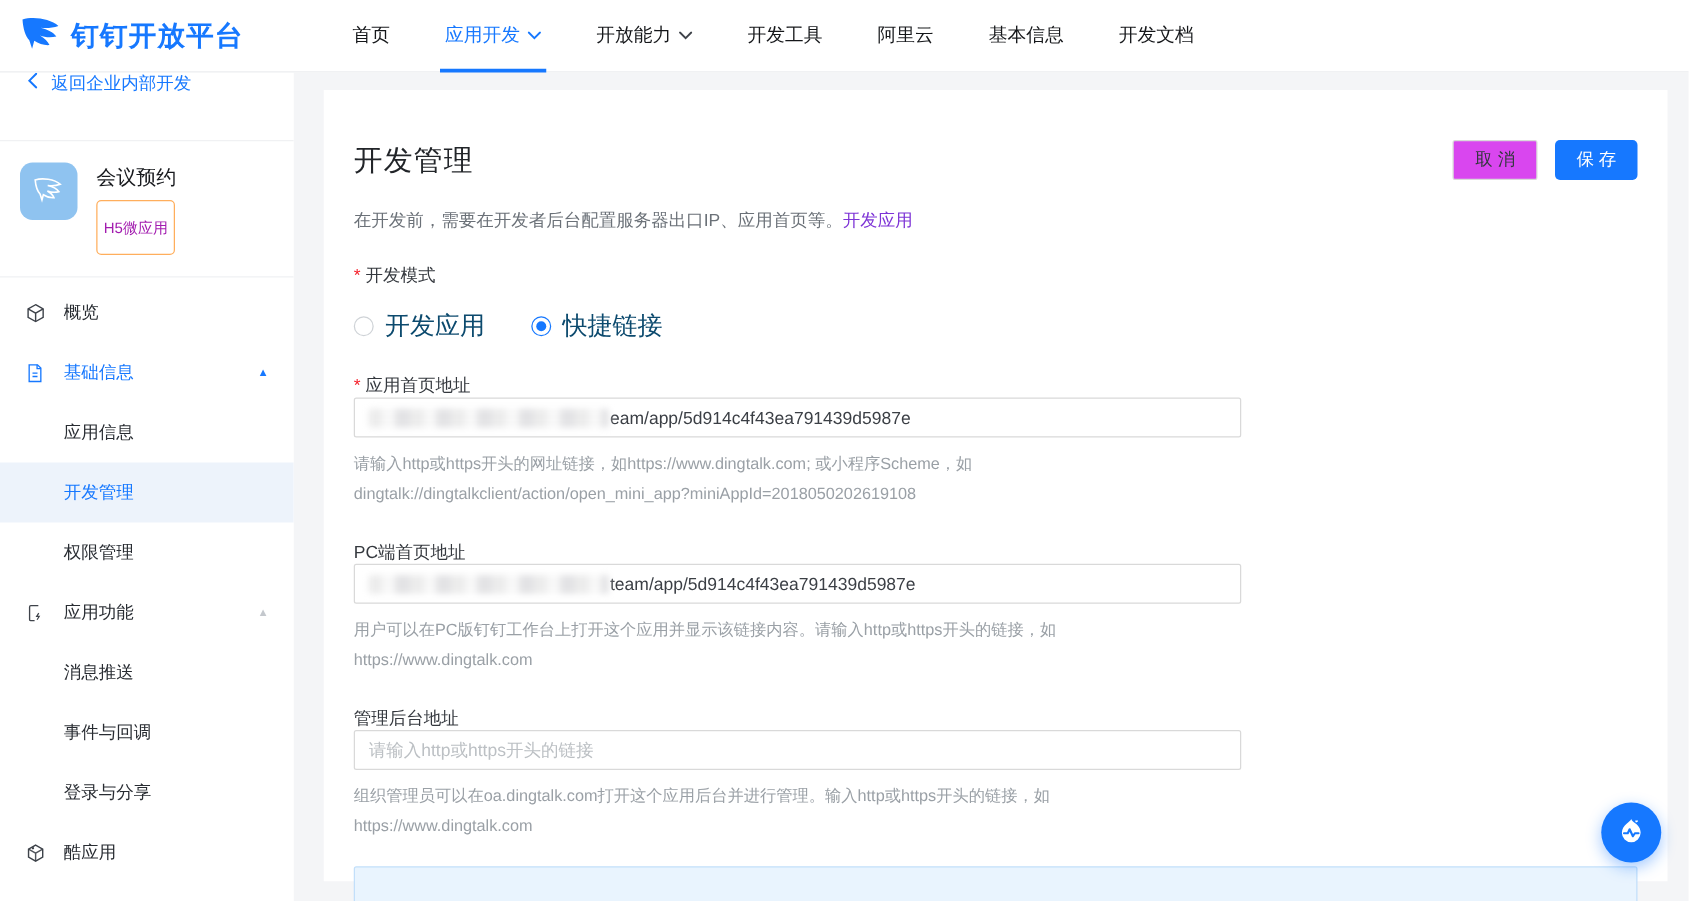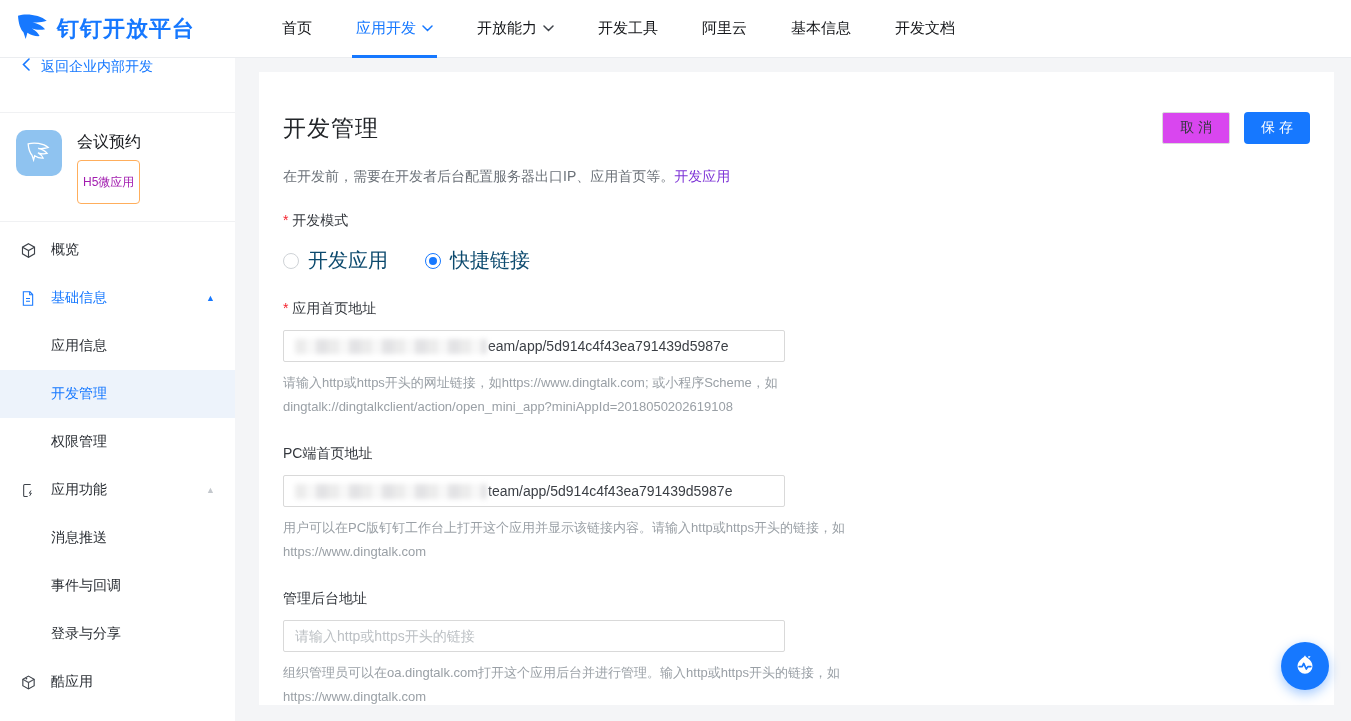--- a/index.html
+++ b/index.html
@@ -63,23 +63,23 @@
   .desc { margin-top:24px; font-size:14px; color:#6b7178; }
   .link-purple { color:#7d33d6; text-decoration:none; cursor:pointer; }
   .f-label { margin-top:26px; font-size:14px; color:#34383e; }
   .req::before { content:"* "; color:#f5222d; }
   .radio-row { margin-top:17px; display:flex; gap:37px; }
   .radio { display:flex; align-items:center; gap:9px; font-size:20px; color:#0c4a6e; cursor:pointer; }
   .rdot { width:16px; height:16px; border-radius:50%; border:1px solid #cfd3d7; background:#fff; position:relative; }
   .radio.checked .rdot { border:1px solid #1678ff; }
   .radio.checked .rdot::after { content:""; position:absolute; left:3px; top:3px;
     width:8px; height:8px; border-radius:50%; background:#1678ff; }
-  .input-box { width:502px; height:32px; border:1px solid #d9d9d9; border-radius:2px;
+  .input-box { width:710px; height:32px; border:1px solid #d9d9d9; border-radius:2px;
     display:flex; align-items:center; padding:0 11px; font-size:14px; color:#3b3f45;
-    margin-top:12px; background:#fff; cursor:text; }
+    background:#fff; cursor:text; }
   .redact { width:192px; height:15px; margin-right:1px; border-radius:2px; flex-shrink:0;
     background:repeating-linear-gradient(90deg,#ececec 0 11px,#f8f8f8 11px 21px,#e3e3e5 21px 33px);
     filter:blur(2.5px); }
   input.input-box { display:block; }
   input.input-box::placeholder { color:#bcc0c4; }
   .help { font-size:13px; color:#9aa0a6; margin-top:9px; line-height:24px; }
   .banner { margin-top:20px; height:40px; background:#e9f4fe; border:1px solid #c2dffa;
     border-radius:2px; display:flex; align-items:center; gap:9px; padding:0 14px;
     font-size:14px; color:#2a2e33; }
   .float-btn { position:absolute; left:1281px; top:642px; width:48px; height:48px;

